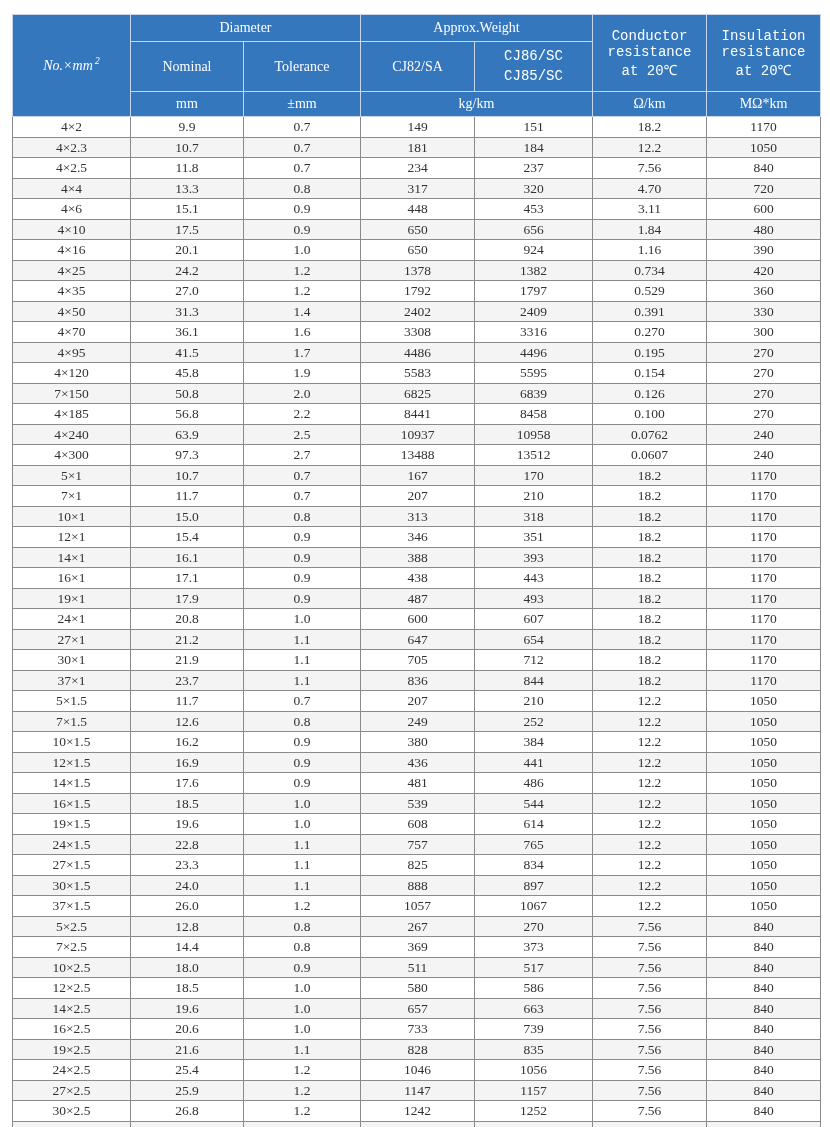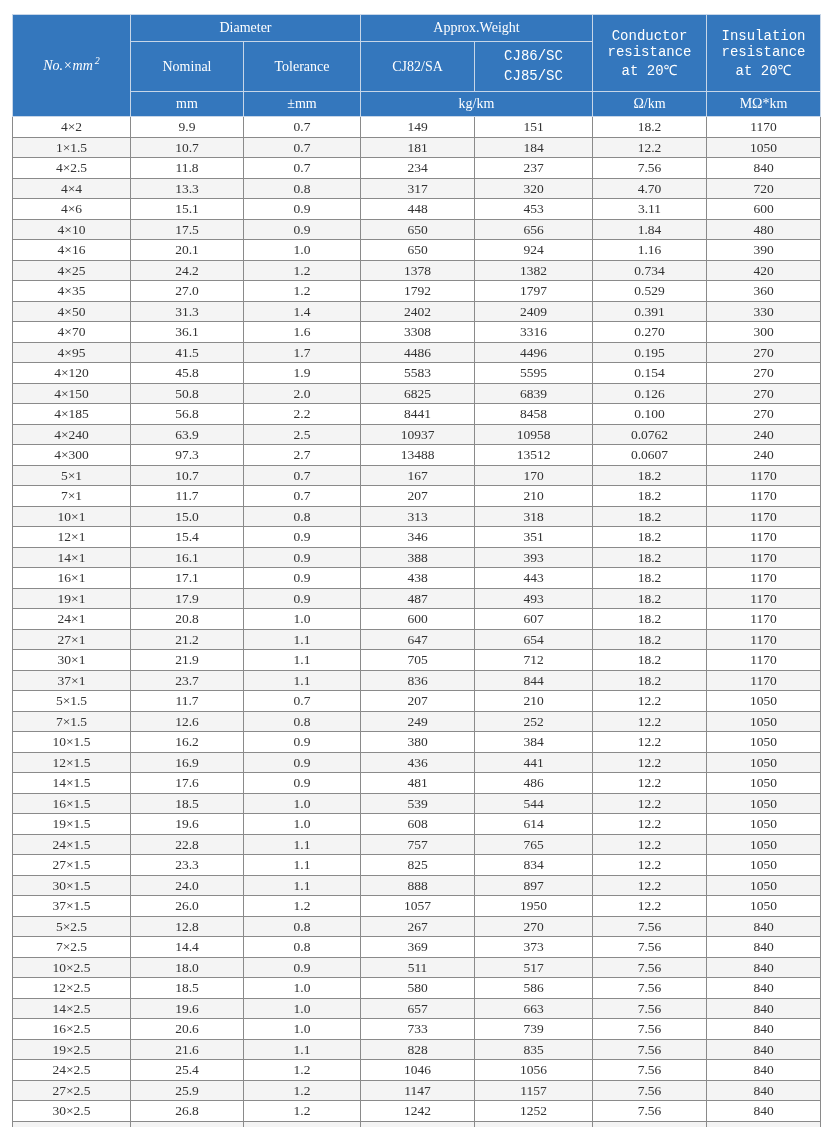--- a/index.html
+++ b/index.html
@@ -106,21 +106,21 @@
         <tr>
           <td>4×2</td>
           <td>9.9</td>
           <td>0.7</td>
           <td>149</td>
           <td>151</td>
           <td>18.2</td>
           <td>1170</td>
         </tr>
         <tr>
-          <td>1×1.5</td>
+          <td>4×2.3</td>
           <td>10.7</td>
           <td>0.7</td>
           <td>181</td>
           <td>184</td>
           <td>12.2</td>
           <td>1050</td>
         </tr>
         <tr>
           <td>4×2.5</td>
           <td>11.8</td>
@@ -214,21 +214,21 @@
         <tr>
           <td>4×120</td>
           <td>45.8</td>
           <td>1.9</td>
           <td>5583</td>
           <td>5595</td>
           <td>0.154</td>
           <td>270</td>
         </tr>
         <tr>
-          <td>4×150</td>
+          <td>7×150</td>
           <td>50.8</td>
           <td>2.0</td>
           <td>6825</td>
           <td>6839</td>
           <td>0.126</td>
           <td>270</td>
         </tr>
         <tr>
           <td>4×185</td>
           <td>56.8</td>
@@ -443,21 +443,21 @@
           <td>888</td>
           <td>897</td>
           <td>12.2</td>
           <td>1050</td>
         </tr>
         <tr>
           <td>37×1.5</td>
           <td>26.0</td>
           <td>1.2</td>
           <td>1057</td>
-          <td>1950</td>
+          <td>1067</td>
           <td>12.2</td>
           <td>1050</td>
         </tr>
         <tr>
           <td>5×2.5</td>
           <td>12.8</td>
           <td>0.8</td>
           <td>267</td>
           <td>270</td>
           <td>7.56</td>

